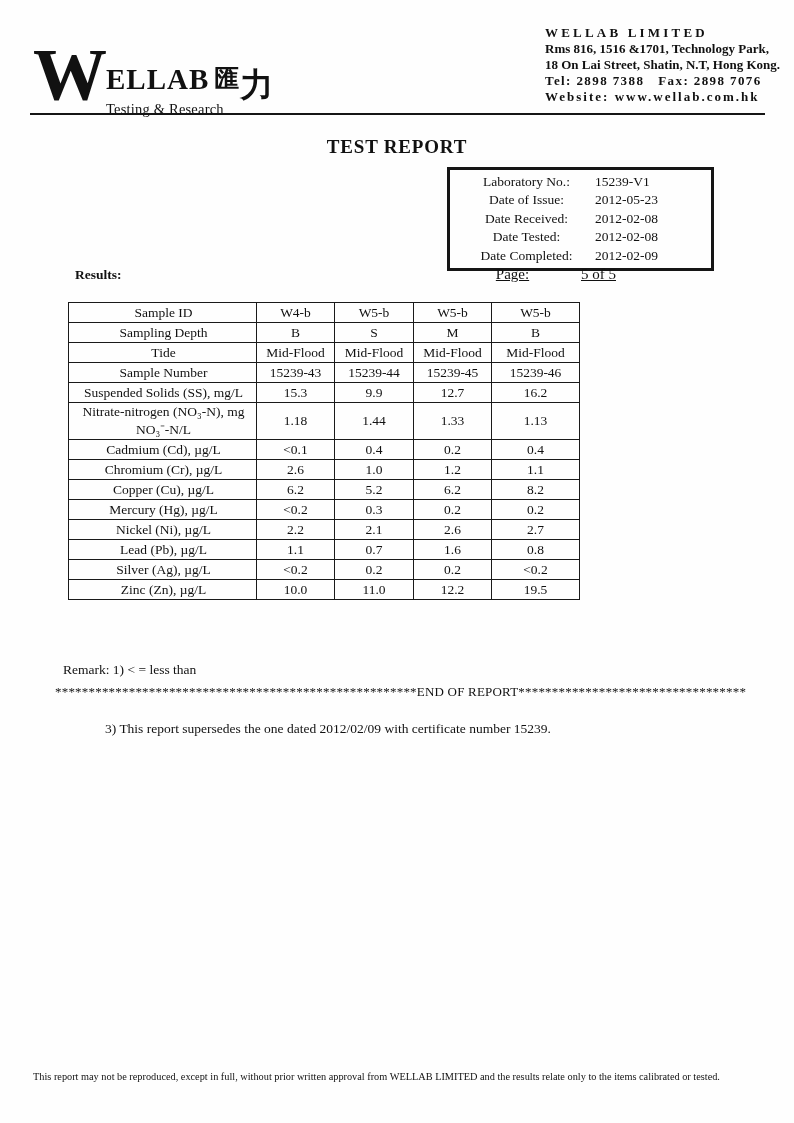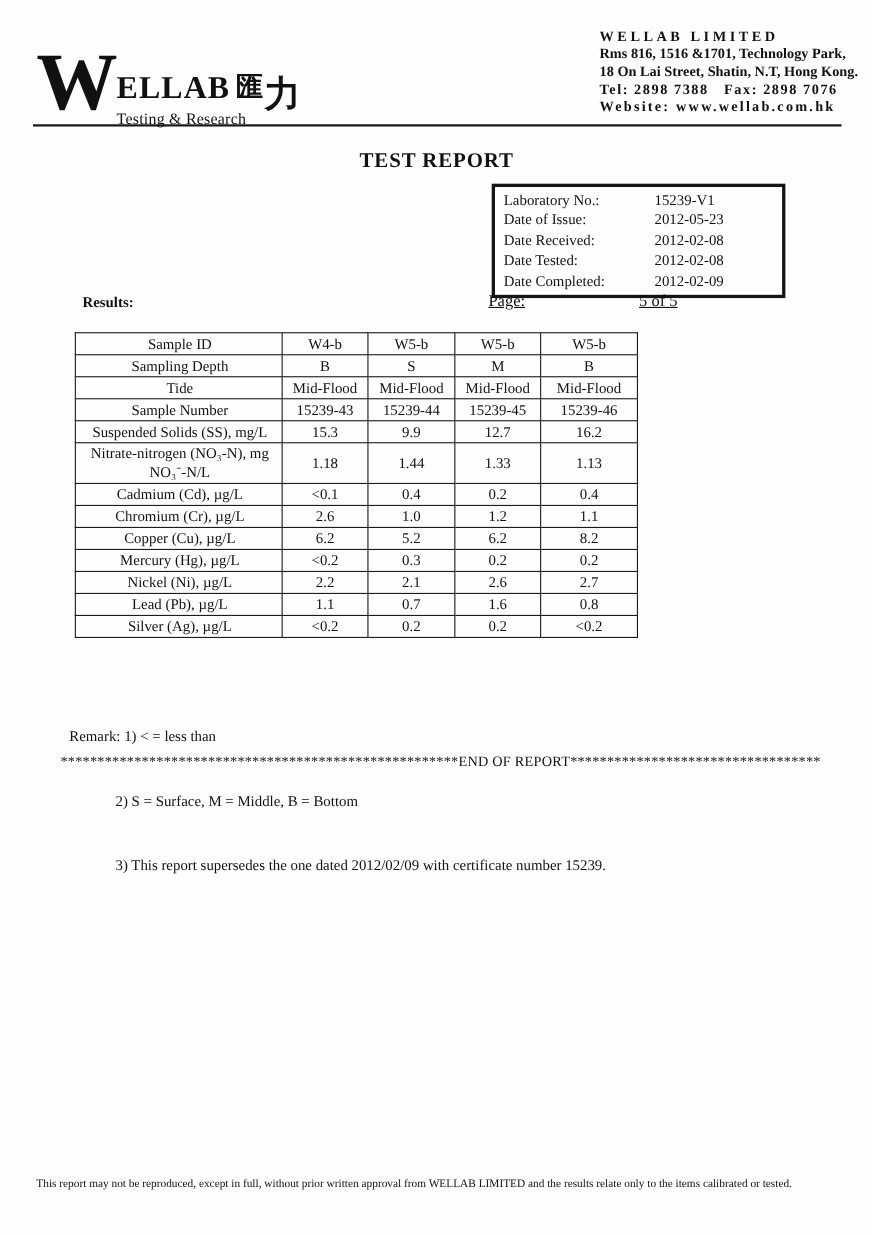--- a/index.html
+++ b/index.html
@@ -46,21 +46,21 @@
     text-align: center; font-size: 19px; font-weight: bold; letter-spacing: 0.8px;
   }
 
   
   .info-box {
     position: absolute; left: 447px; top: 167px; width: 267px;
     border: 3px solid #151515; box-sizing: border-box;
     padding: 3px 0 3px 8px;
   }
   .info-row { display: flex; font-size: 13.5px; line-height: 18.4px; }
-  .info-label { width: 137px; flex: 0 0 137px; }
+  .info-label { width: 137px; flex: 0 0 137px; text-align: center; }
   .page-row { position: absolute; left: 444px; top: 266px; display: flex; font-size: 15px; text-decoration: underline; }
   .page-row .info-label { width: 137px; flex: 0 0 137px; }
 
   
   .results-label { position: absolute; left: 75px; top: 267px; font-size: 13.5px; font-weight: bold; }
   .results-table {
     position: absolute; left: 68px; top: 302px;
     border-collapse: collapse; table-layout: fixed;
     font-size: 13.5px; color: #111;
   }
@@ -248,27 +248,33 @@
         </tr>
 
   <tr>
     <td class="label-cell">Silver (Ag), µg/L</td>
   <td class="val-cell">&lt;0.2</td>
           <td class="val-cell">0.2</td>
           <td class="val-cell">0.2</td>
           <td class="val-cell">&lt;0.2</td>
         </tr>
 
+  <tr>
+    <td class="label-cell">Zinc (Zn), µg/L</td>
+  <td class="val-cell">10.0</td>
+          <td class="val-cell">11.0</td>
+          <td class="val-cell">12.2</td>
+          <td class="val-cell">19.5</td>
+        </tr>
 </tbody>
   </table>
 
   <div class="remarks">
   <div class="remark-line">Remark: 1) &lt; = less than</div>
 
-  <div class="remark-line">2) S = Surface, M = Middle, B = Bottom</div>
 
   <div class="remark-line">3) This report supersedes the one dated 2012/02/09 with certificate number 15239.</div>
 </div>
 
   <div class="end-line">******************************************************END OF REPORT**********************************</div>
 
   <div class="footer">This report may not be reproduced, except in full, without prior written approval from WELLAB LIMITED and the results relate only to the items calibrated or tested.</div>
 
 </div>
 

